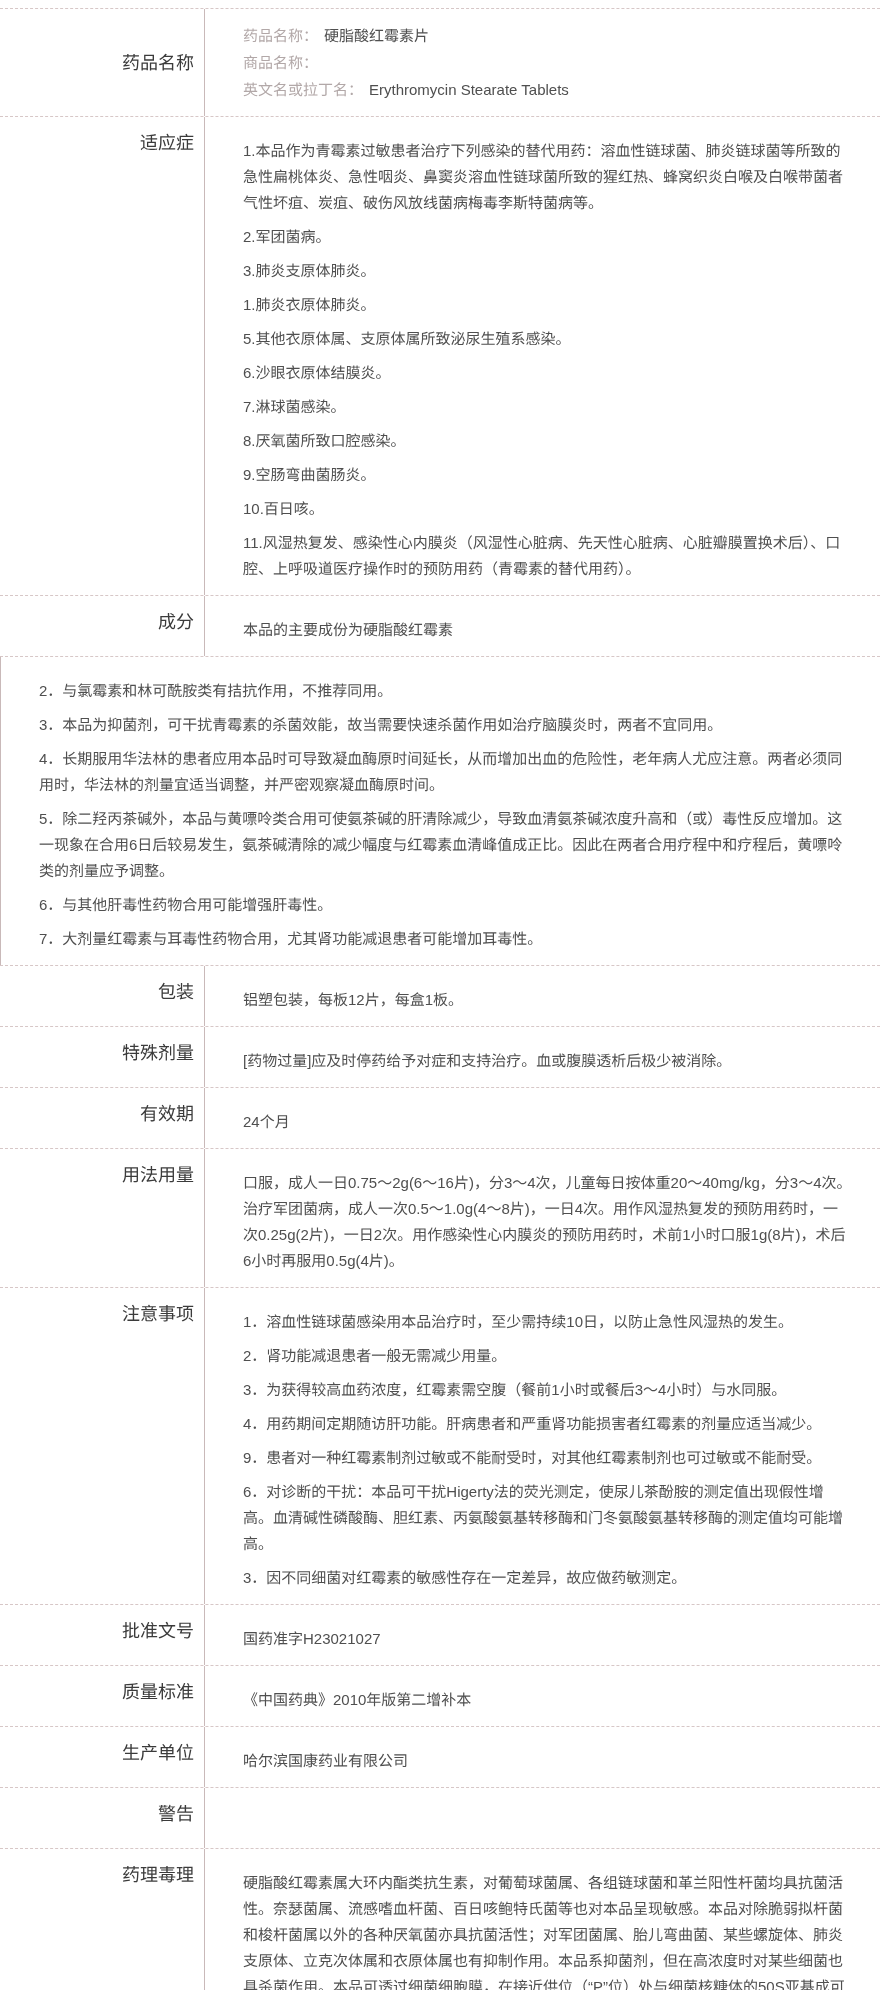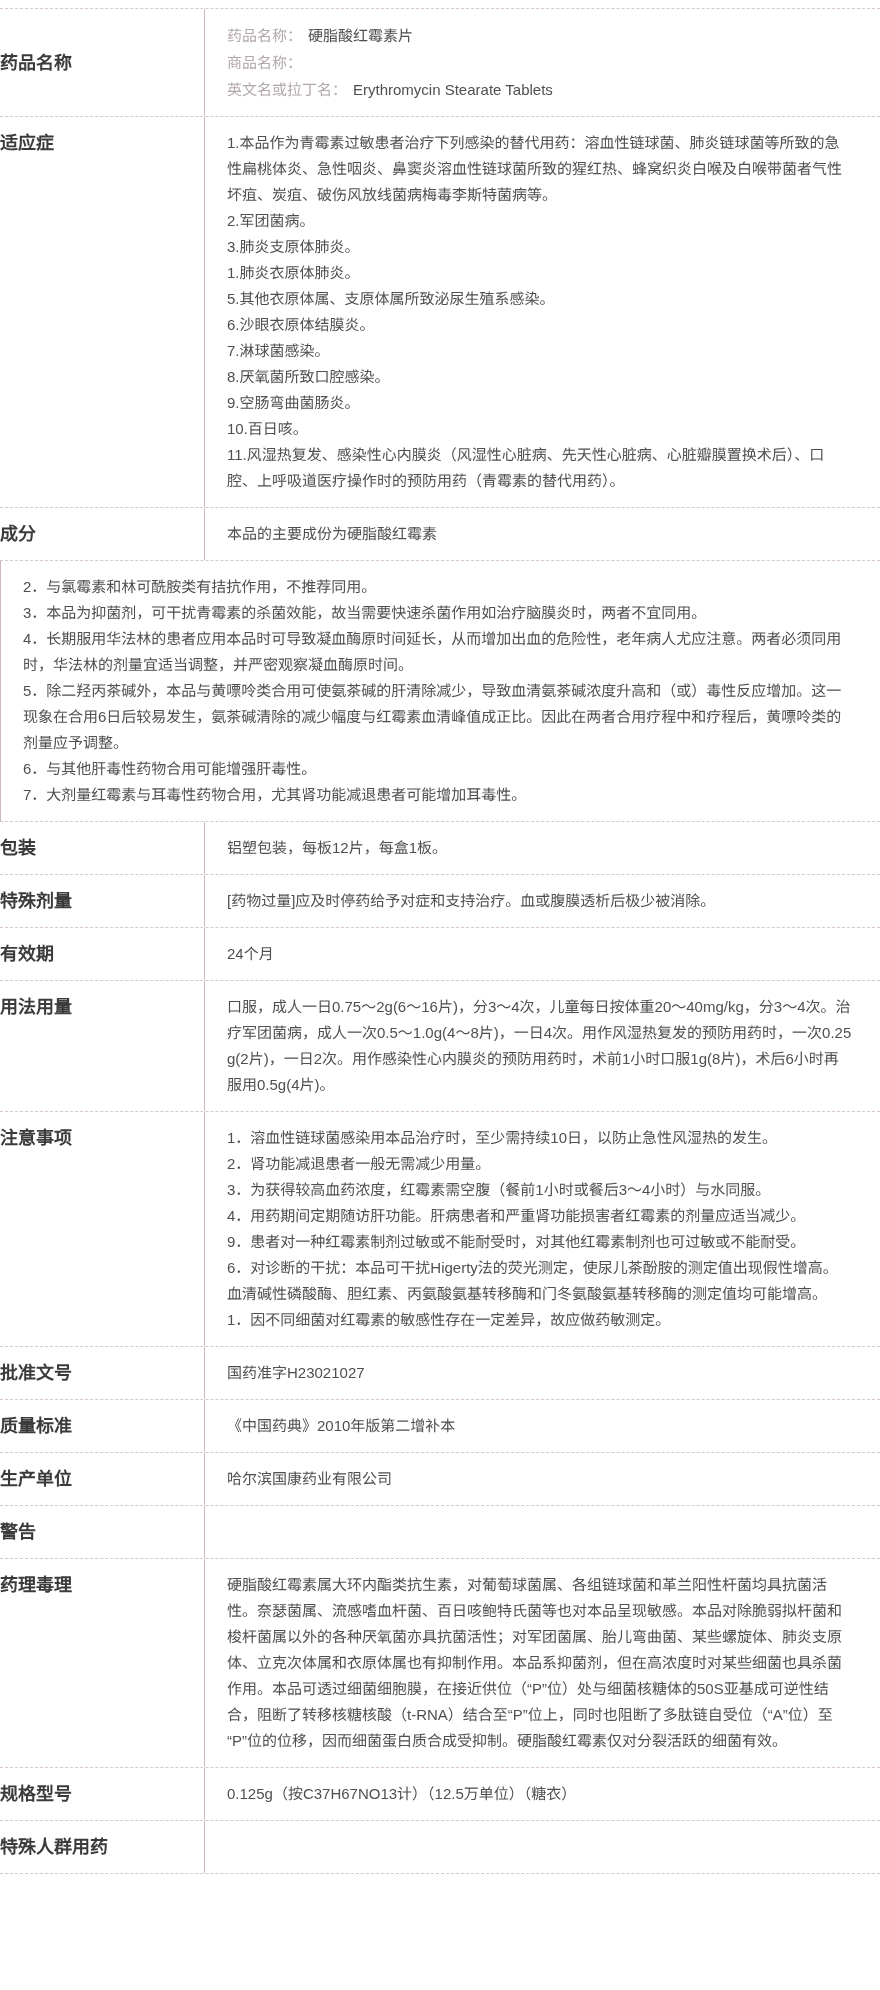--- a/index.html
+++ b/index.html
@@ -22,38 +22,40 @@
     margin-top:8px;
     border-top:1px dashed var(--border-dash);
   }
   .row{
     display:flex;
     border-bottom:1px dashed var(--border-dash);
   }
   .row-label{
     flex:0 0 204px;
     width:204px;
+    text-align:right;
     padding:14px 10px 14px 0;
     font-size:18px;
-    font-weight:bold;
+    font-weight:normal;
     color:var(--label-color);
     line-height:24px;
   }
   .row-content{
     flex:1 1 auto;
     border-left:1px solid var(--divider);
-    padding:13px 28px 13px 22px;
+    padding:13px 28px 13px 38px;
     font-size:15px;
     color:var(--text-color);
     line-height:26px;
     min-height:48px;
   }
   .content-line{
     min-height:26px;
     word-break:break-all;
+    margin-top:8px;
   }
   .field-line{
     min-height:27px;
     line-height:27px;
   }
   .field-label{
     color:var(--sublabel-color);
     margin-right:6px;
   }
   .field-value{
@@ -134,21 +136,21 @@
     </div>
     <div class="row">
       <div class="row-label">注意事项</div>
       <div class="row-content">
         <div class="content-line">1．溶血性链球菌感染用本品治疗时，至少需持续10日，以防止急性风湿热的发生。</div>
         <div class="content-line">2．肾功能减退患者一般无需减少用量。</div>
         <div class="content-line">3．为获得较高血药浓度，红霉素需空腹（餐前1小时或餐后3～4小时）与水同服。</div>
         <div class="content-line">4．用药期间定期随访肝功能。肝病患者和严重肾功能损害者红霉素的剂量应适当减少。</div>
         <div class="content-line">9．患者对一种红霉素制剂过敏或不能耐受时，对其他红霉素制剂也可过敏或不能耐受。</div>
         <div class="content-line">6．对诊断的干扰：本品可干扰Higerty法的荧光测定，使尿儿茶酚胺的测定值出现假性增高。血清碱性磷酸酶、胆红素、丙氨酸氨基转移酶和门冬氨酸氨基转移酶的测定值均可能增高。</div>
-        <div class="content-line">1．因不同细菌对红霉素的敏感性存在一定差异，故应做药敏测定。</div>
+        <div class="content-line">3．因不同细菌对红霉素的敏感性存在一定差异，故应做药敏测定。</div>
       </div>
     </div>
     <div class="row">
       <div class="row-label">批准文号</div>
       <div class="row-content">
         <div class="content-line">国药准字H23021027</div>
       </div>
     </div>
     <div class="row">
       <div class="row-label">质量标准</div>

